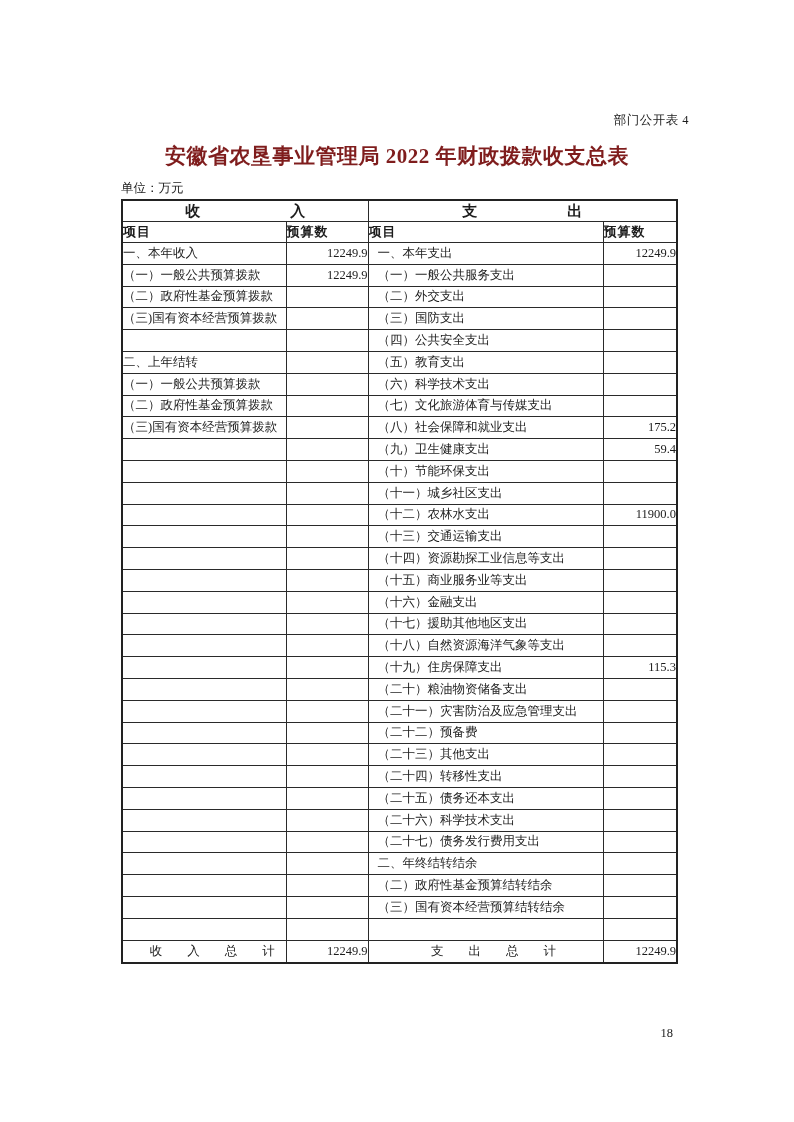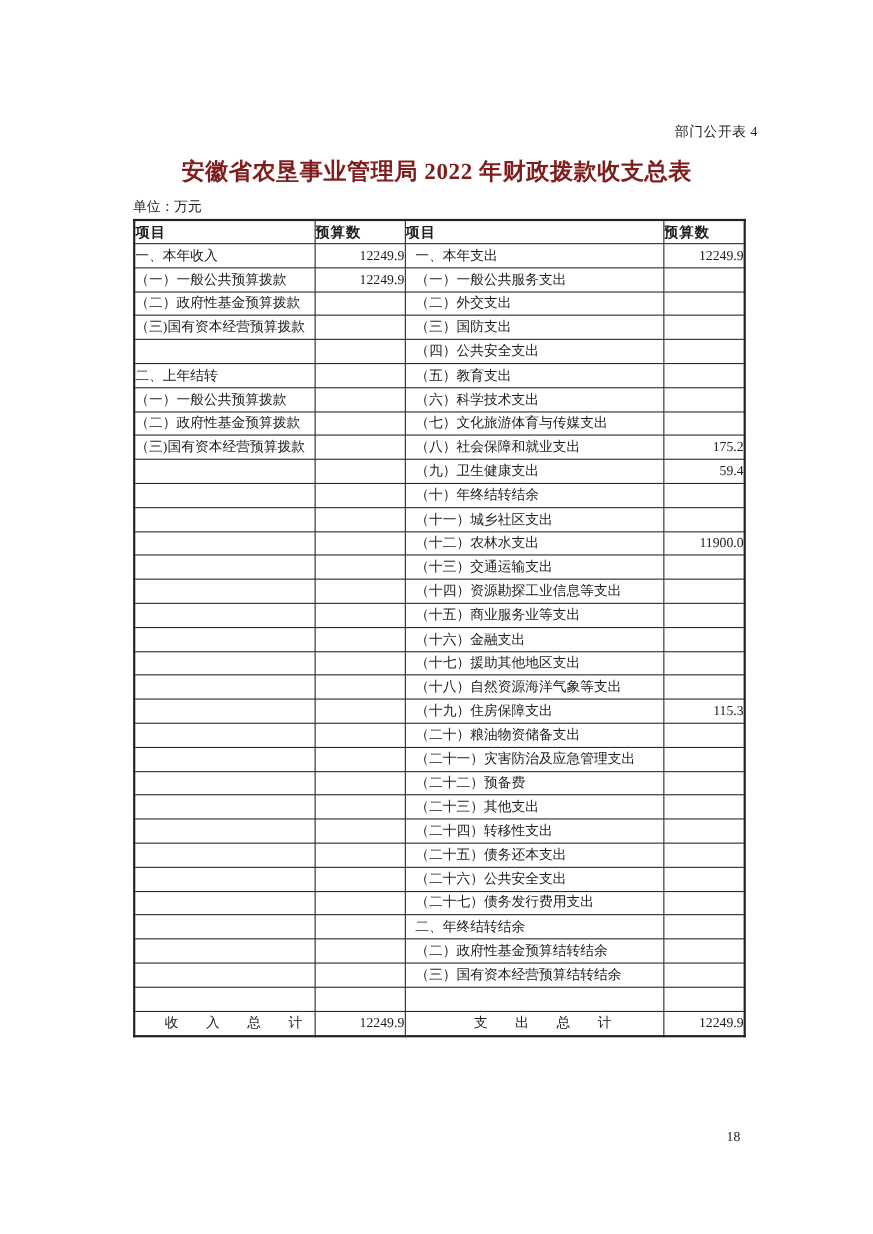--- a/index.html
+++ b/index.html
@@ -43,20 +43,24 @@
   <div class="unit">单位：万元</div>
 
   <table class="budget">
     <colgroup>
       <col style="width:164px">
       <col style="width:82px">
       <col style="width:235px">
       <col style="width:74px">
     </colgroup>
     <thead>
+      <tr class="sec-header">
+        <td colspan="2">收　　　　　　入</td>
+        <td colspan="2">支　　　　　　出</td>
+      </tr>
       <tr class="col-header">
         <td>项目</td>
         <td>预算数</td>
         <td>项目</td>
         <td>预算数</td>
       </tr>
     </thead>
     <tbody>
         <tr>
           <td class="ci">一、本年收入</td>
@@ -114,21 +118,21 @@
         </tr>
         <tr>
           <td class="ci"></td>
           <td class="cv"></td>
           <td class="ci r">（九）卫生健康支出</td>
           <td class="cv">59.4</td>
         </tr>
         <tr>
           <td class="ci"></td>
           <td class="cv"></td>
-          <td class="ci r">（十）年终结转结余</td>
+          <td class="ci r">（十）节能环保支出</td>
           <td class="cv"></td>
         </tr>
         <tr>
           <td class="ci"></td>
           <td class="cv"></td>
           <td class="ci r">（十一）城乡社区支出</td>
           <td class="cv"></td>
         </tr>
         <tr>
           <td class="ci"></td>
@@ -210,21 +214,21 @@
         </tr>
         <tr>
           <td class="ci"></td>
           <td class="cv"></td>
           <td class="ci r">（二十五）债务还本支出</td>
           <td class="cv"></td>
         </tr>
         <tr>
           <td class="ci"></td>
           <td class="cv"></td>
-          <td class="ci r">（二十六）公共安全支出</td>
+          <td class="ci r">（二十六）科学技术支出</td>
           <td class="cv"></td>
         </tr>
         <tr>
           <td class="ci"></td>
           <td class="cv"></td>
           <td class="ci r">（二十七）债务发行费用支出</td>
           <td class="cv"></td>
         </tr>
         <tr>
           <td class="ci"></td>

